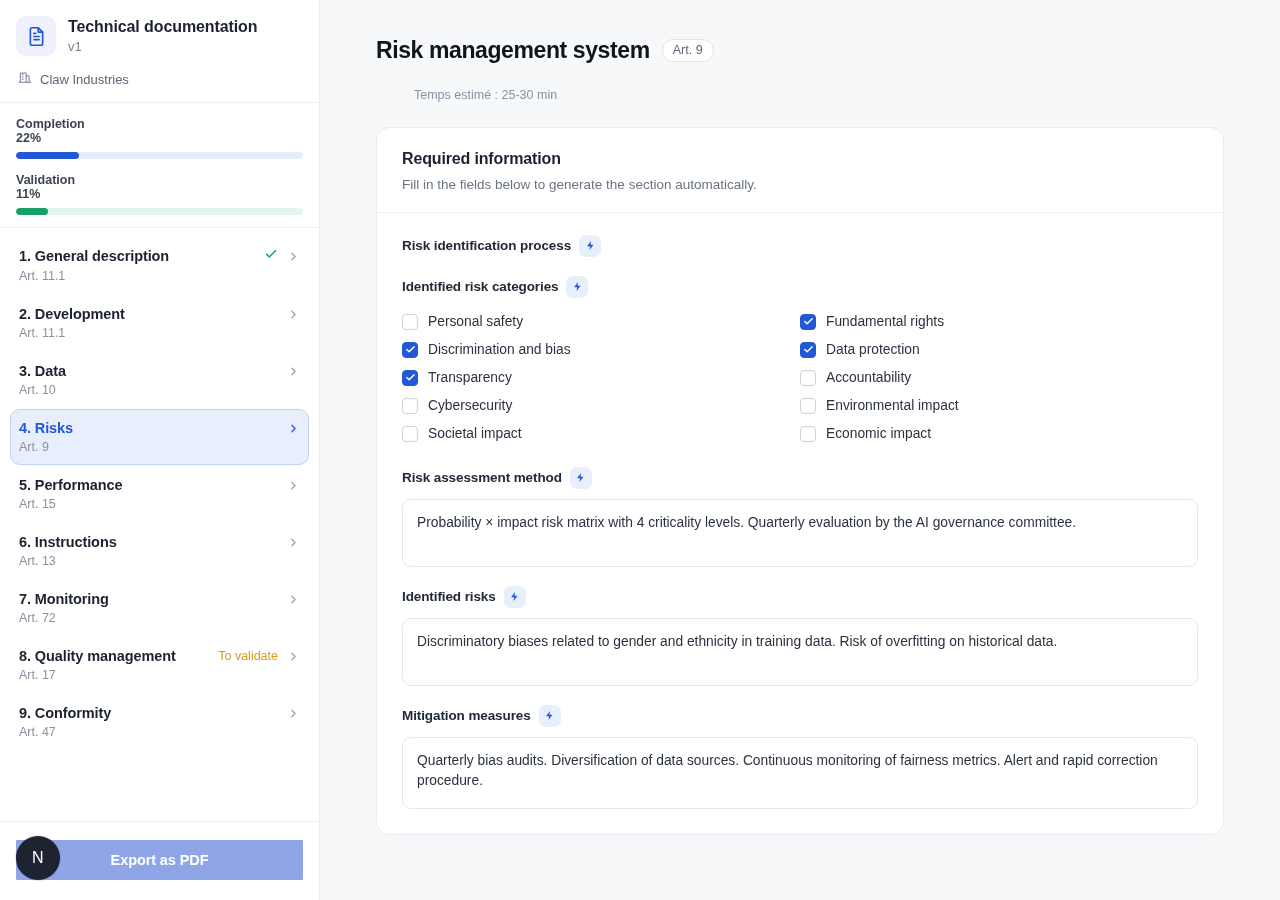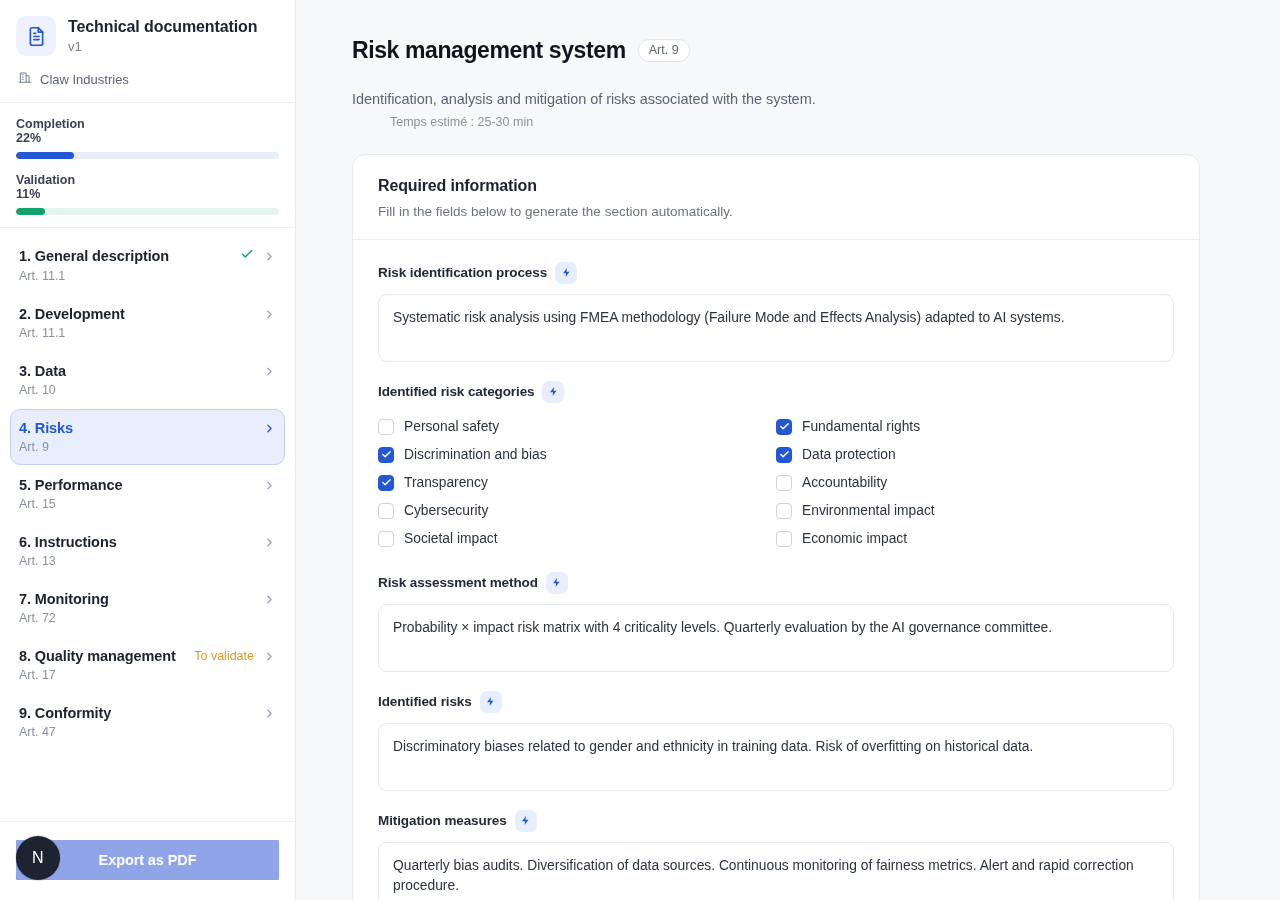--- a/index.html
+++ b/index.html
@@ -8,21 +8,21 @@
     width: 1280px; height: 900px;
     overflow: hidden;
     background: #f7f8fa;
     font-family: "Liberation Sans", sans-serif;
     -webkit-font-smoothing: antialiased;
   }
   .app { display: flex; width: 1280px; height: 900px; }
 
   
   .sidebar {
-    width: 296px; height: 900px;
+    width: 320px; height: 900px;
     background: #ffffff;
     border-right: 1px solid #e8eaed;
     display: flex; flex-direction: column;
     position: relative;
     flex: none;
   }
   .sb-header { padding: 16px 16px 14px 16px; border-bottom: 1px solid #eceef1; }
   .sb-doc { display: flex; align-items: flex-start; gap: 12px; }
   .doc-icon {
     width: 40px; height: 40px; border-radius: 10px;
@@ -335,41 +335,39 @@
     </div>
   </aside>
 
   <main class="main">
     <div class="main-inner">
 
       <div class="page-title-row">
         <h1 class="page-title">Risk management system</h1>
         <span class="art-badge">Art. 9</span>
       </div>
-      <div class="page-sub">Identification, analysis and mitigation of risks associated with the system.</div>
       <div class="page-time">Temps estimé : 25-30 min</div>
 
       <section class="card">
         <div class="card-head">
           <div class="card-title">Required information</div>
           <div class="card-desc">Fill in the fields below to generate the section automatically.</div>
         </div>
 
         <div class="card-body">
 
           <div class="field">
             <div class="field-label-row">
               <span class="field-label">Risk identification process</span>
               <span class="ai-chip">
                 <svg width="11" height="11" viewBox="0 0 24 24" fill="#2257d6">
                     <path d="M13 2 4.5 13.5H11l-1 8.5 8.5-11.5H12z"></path>
                   </svg>
               </span>
             </div>
-            <div class="textbox">Systematic risk analysis using FMEA methodology (Failure Mode and Effects Analysis) adapted to AI systems.</div>
           </div>
 
           <div class="field">
             <div class="field-label-row">
               <span class="field-label">Identified risk categories</span>
               <span class="ai-chip">
                 <svg width="11" height="11" viewBox="0 0 24 24" fill="#2257d6">
                     <path d="M13 2 4.5 13.5H11l-1 8.5 8.5-11.5H12z"></path>
                   </svg>
               </span>

